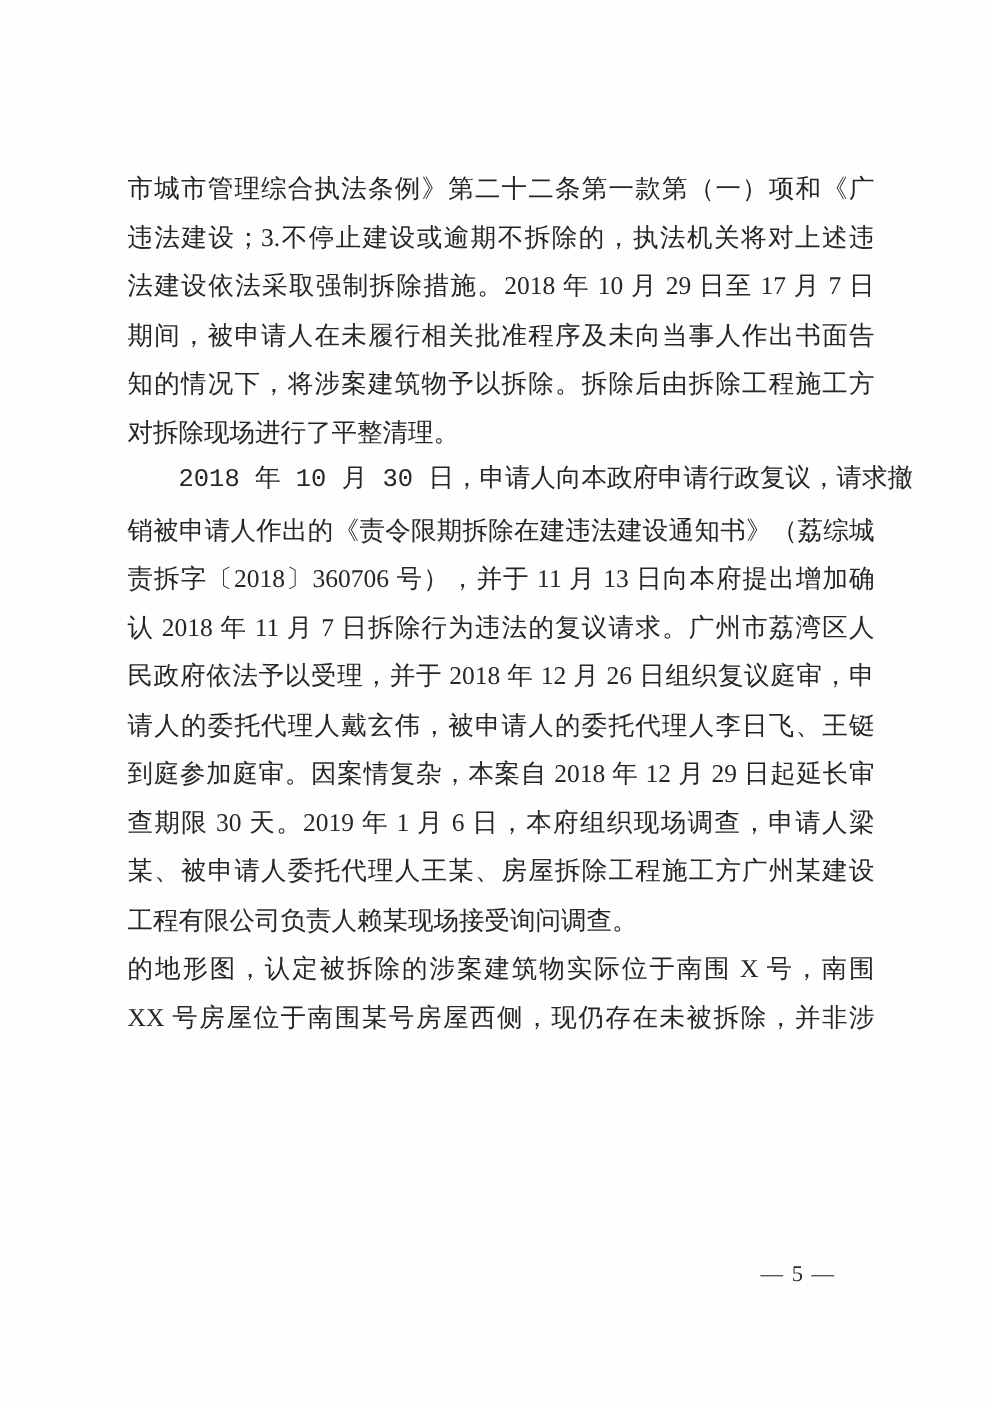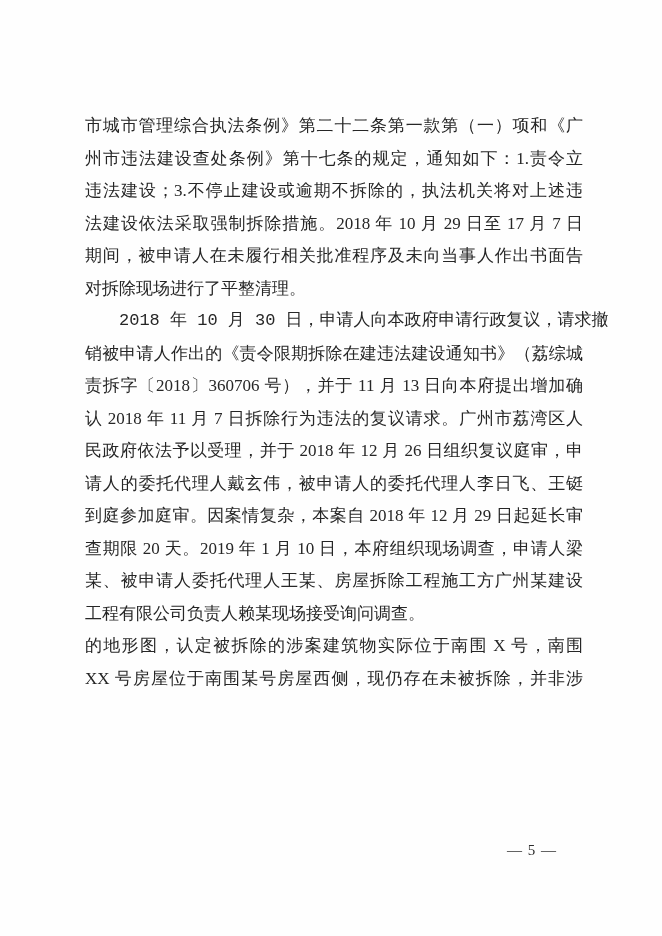--- a/index.html
+++ b/index.html
@@ -52,36 +52,36 @@
   }
 </style>
 </head>
 <body>
 
 <div class="page">
   <div class="text-block">
 
     <div class="para">
       <div class="line">市城市管理综合执法条例》第二十二条第一款第（一）项和《广</div>
-      <div class="line">州市违法建设查处条例》第十七条的规定，通知如下：1.责令立</div>
       <div class="line">违法建设；3.不停止建设或逾期不拆除的，执法机关将对上述违</div>
       <div class="line">法建设依法采取强制拆除措施。2018 年 10 月 29 日至 17 月 7 日</div>
       <div class="line">期间，被申请人在未履行相关批准程序及未向当事人作出书面告</div>
+      <div class="line">知的情况下，将涉案建筑物予以拆除。拆除后由拆除工程施工方</div>
       <div class="line endline">对拆除现场进行了平整清理。</div>
     </div>
 
     <div class="para">
       <div class="line indent">2018 年 10 月 30 日，申请人向本政府申请行政复议，请求撤</div>
       <div class="line">销被申请人作出的《责令限期拆除在建违法建设通知书》（荔综城</div>
       <div class="line">责拆字〔2018〕360706 号），并于 11 月 13 日向本府提出增加确</div>
       <div class="line">认 2018 年 11 月 7 日拆除行为违法的复议请求。广州市荔湾区人</div>
       <div class="line">民政府依法予以受理，并于 2018 年 12 月 26 日组织复议庭审，申</div>
       <div class="line">请人的委托代理人戴玄伟，被申请人的委托代理人李日飞、王铤</div>
       <div class="line">到庭参加庭审。因案情复杂，本案自 2018 年 12 月 29 日起延长审</div>
-      <div class="line">查期限 20 天。2019 年 1 月 10 日，本府组织现场调查，申请人梁</div>
+      <div class="line">查期限 30 天。2019 年 1 月 6 日，本府组织现场调查，申请人梁</div>
       <div class="line">某、被申请人委托代理人王某、房屋拆除工程施工方广州某建设</div>
       <div class="line endline">工程有限公司负责人赖某现场接受询问调查。</div>
     </div>
 
     <div class="para">
       <div class="line">的地形图，认定被拆除的涉案建筑物实际位于南围 X 号，南围</div>
       <div class="line">XX 号房屋位于南围某号房屋西侧，现仍存在未被拆除，并非涉</div>
     </div>
 
   </div>

